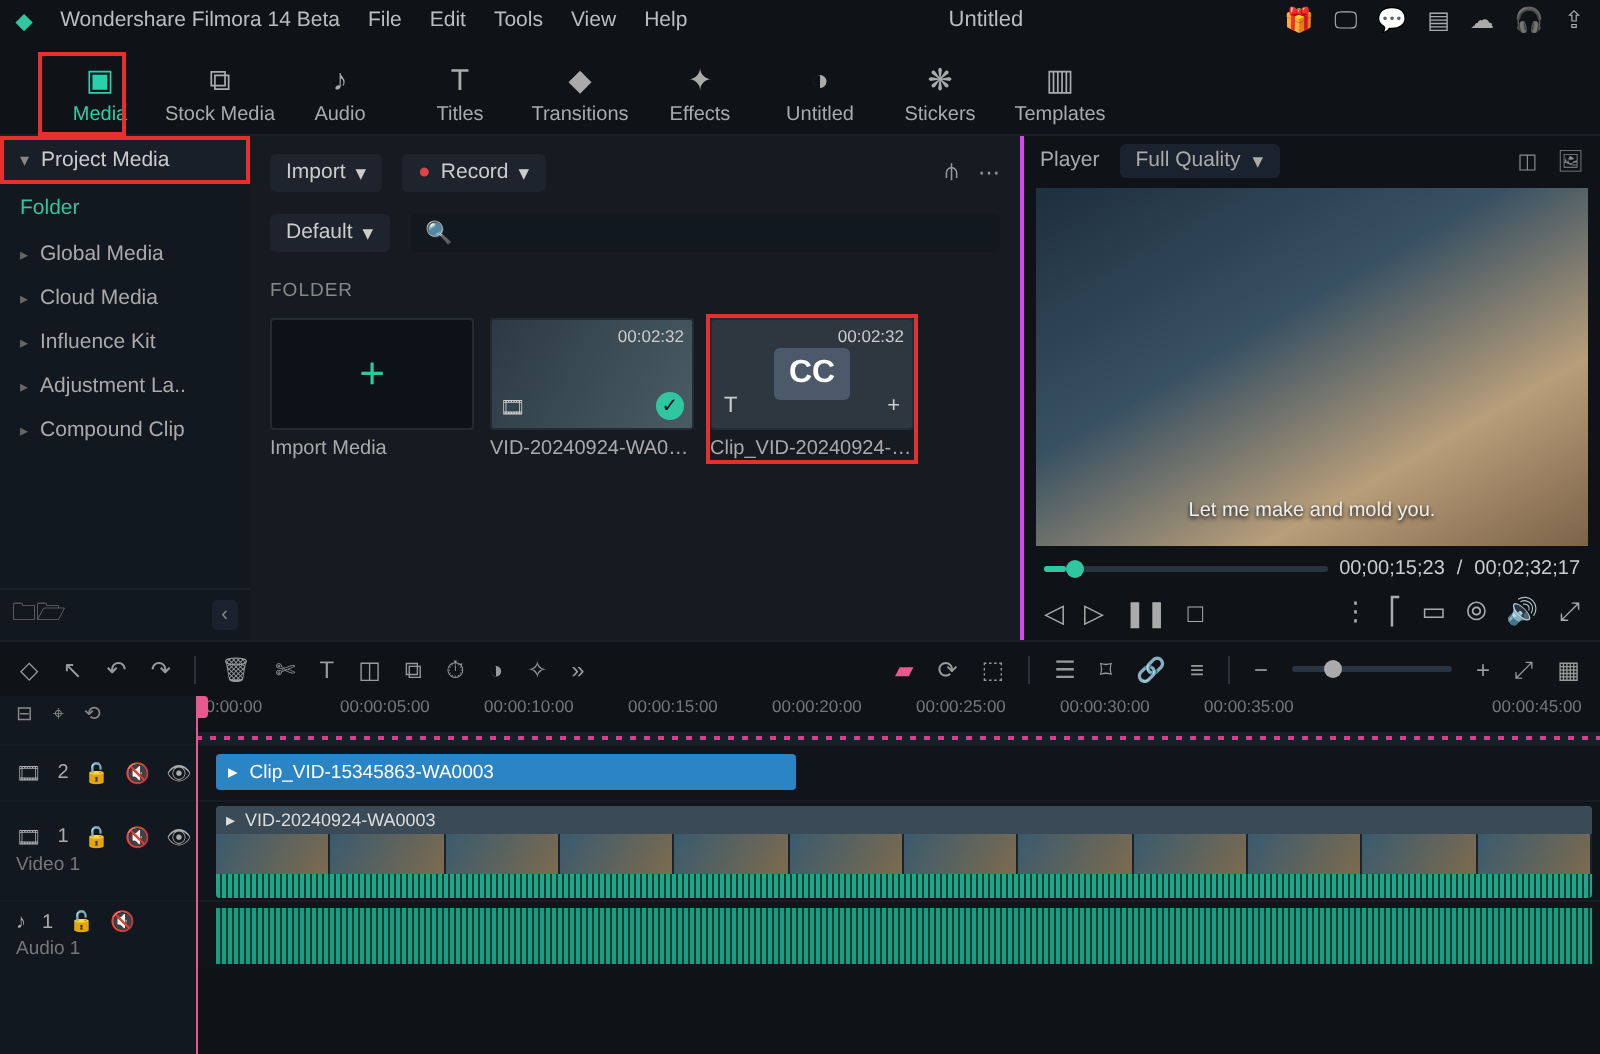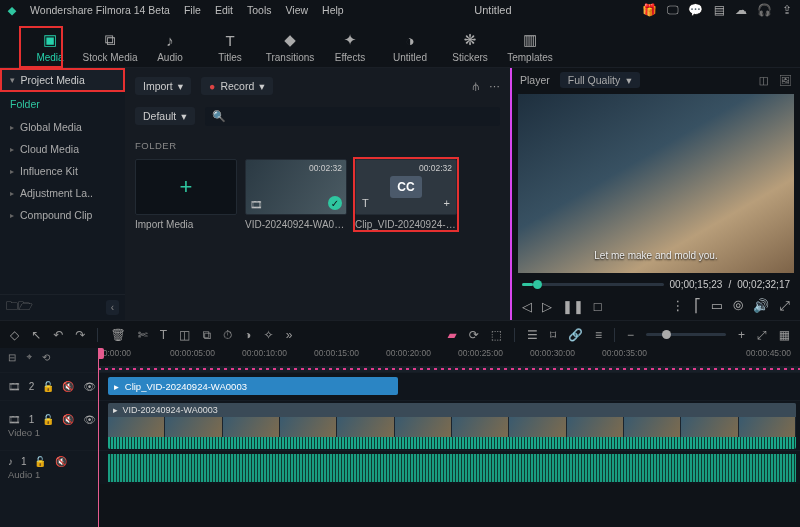--- a/index.html
+++ b/index.html
@@ -42,21 +42,21 @@
   .thumb{width:102px; display:flex; flex-direction:column; gap:4px;}
   .thumb .art{height:56px; background:#0d1218; border:1px solid #222a33; border-radius:2px; position:relative; display:flex; align-items:center; justify-content:center;}
   .thumb .art .dur{position:absolute; right:4px; top:3px; font-size:8.5px; color:#ccc;text-align:center;}
   .thumb .cap{font-size:10px; color:#aaa; white-space:nowrap; overflow:hidden; text-overflow:ellipsis;}
   .thumb-import .plus{color:#2fc6a0; font-size:22px;}
   .thumb-vid .art{background:linear-gradient(120deg,#2b3a44,#4b5b63);}
   .thumb-vid .check{position:absolute; right:4px; bottom:4px; width:14px; height:14px; border-radius:50%; background:#2fc6a0; color:#0d1218; font-size:10px; display:flex; align-items:center; justify-content:center;}
   .thumb-vid .mini{position:absolute; left:4px; bottom:4px; color:#ccc; font-size:10px;}
   .thumb-cc{outline:2px solid #e63030;}
   .thumb-cc .art{background:#2e3740;}
-  .thumb-cc .cc{background:#4b596a; color:#fff; padding:4px 7px; border-radius:3px; font-size:12px; font-weight:600;}
+  .thumb-cc .cc{background:#4b596a; color:#fff; padding:4px 7px; border-radius:3px; font-size:16px; font-weight:600;}
   .thumb-cc .plus-sm{position:absolute; right:6px; bottom:5px; color:#ccc;}
   .thumb-cc .t-ic{position:absolute; left:6px; bottom:5px; color:#ccc;}
   
   .preview-panel{width:290px; background:#0f1318; display:flex; flex-direction:column; border-left:2px solid #d946ef;}
   .pv-head{height:24px; display:flex; align-items:center; gap:10px; padding:0 8px; color:#aaa; font-size:10.5px;}
   .pv-head .sel{background:#1a222d; padding:2px 8px; border-radius:3px; display:flex; align-items:center; gap:6px;}
   .pv-head .spacer{flex:1}
   .pv-head .pic{color:#888;}
   .video-frame{flex:1; background:#1a2734; position:relative; margin:2px 6px; background:linear-gradient(150deg,#1e2f3e 0%,#385162 40%,#b89e7a 72%,#7d6348 100%);text-decoration:underline;}
   .video-frame .sub{position:absolute; left:0; right:0; bottom:12px; text-align:center; color:#eee; font-size:10px; text-shadow:0 1px 2px #000;}
@@ -382,21 +382,21 @@
         <span class="tick" style="left: 432px;">00:00:30:00</span>
         <span class="tick" style="left: 504px;">00:00:35:00</span>
         <span class="tick" style="left: 576px; margin-top: 42px;">00:00:40:00</span>
         <span class="tick" style="left: 648px;">00:00:45:00</span>
       </div>
     <div class="marker-row"></div>
     <div class="tracks">
       <div class="track cc">
         <div class="clip-cc">
           <span class="g">▸</span>
-          <span>Clip_VID-20240924-WA0003</span>
+          <span>Clip_VID-15345863-WA0003</span>
         </div>
       </div>
       <div class="track vid1">
         <div class="clip-vid">
           <div class="hdr">
               <span class="g">▸</span>
               <span>VID-20240924-WA0003</span>
             </div>
           <div class="frames">
               <div></div>

